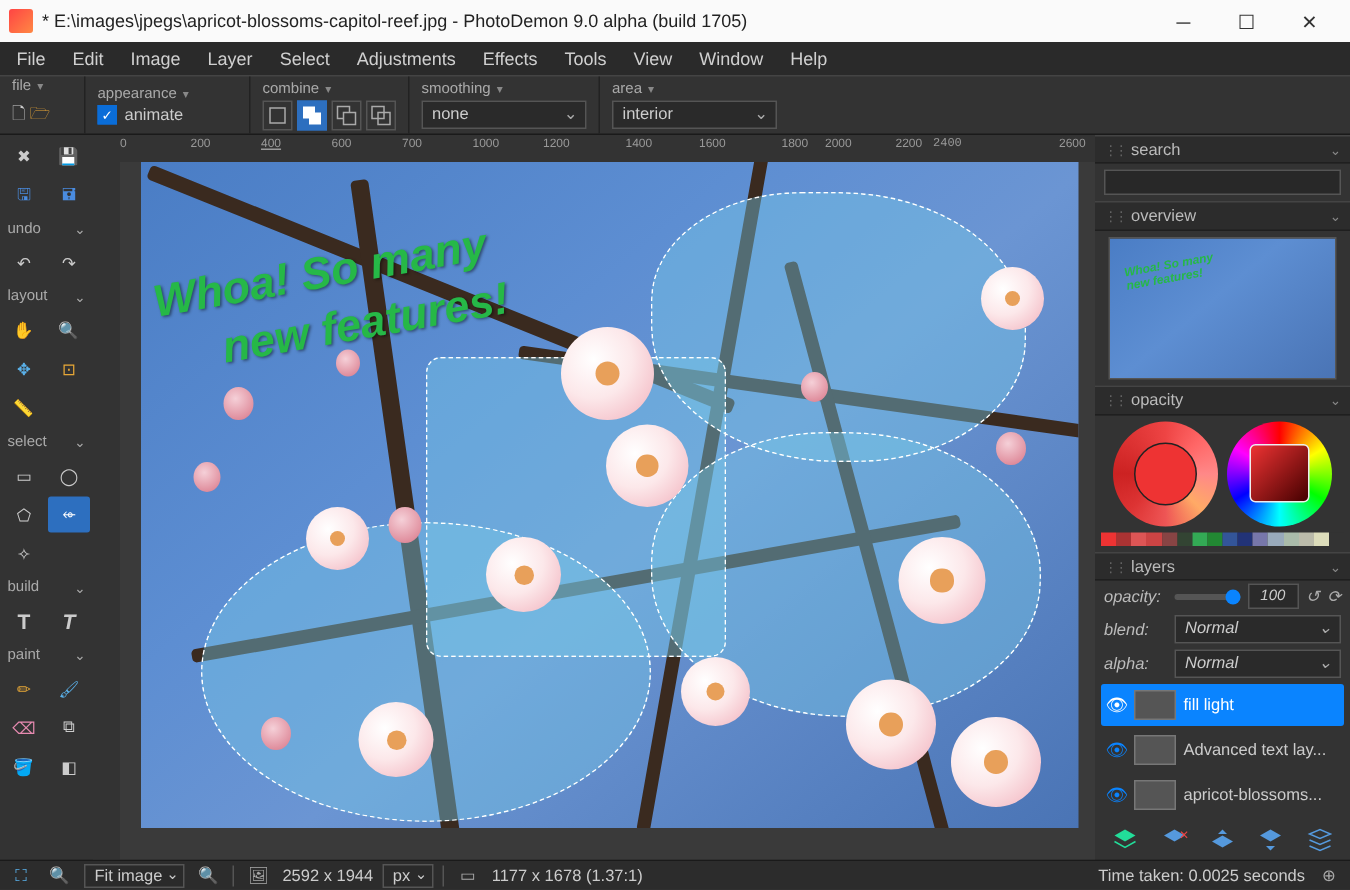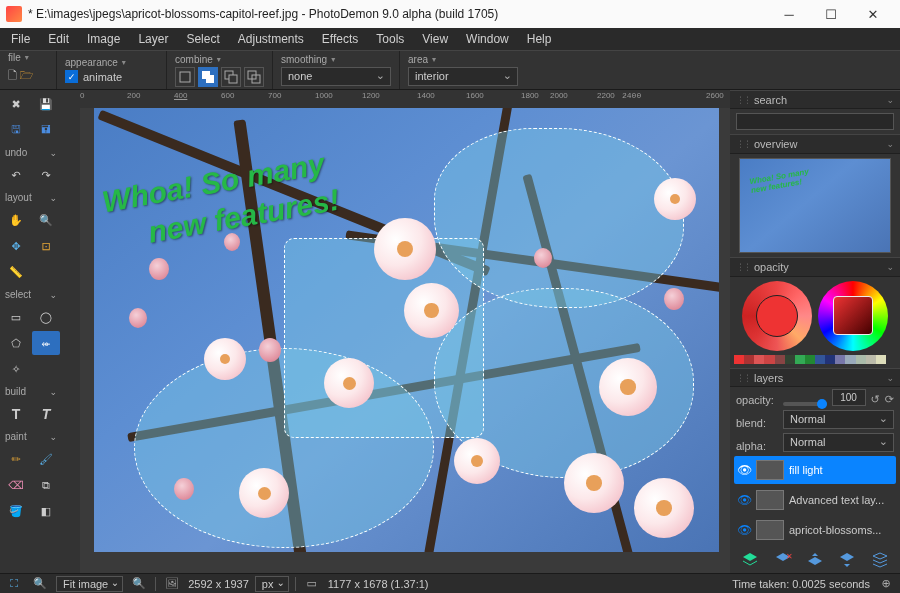--- a/index.html
+++ b/index.html
@@ -52,21 +52,21 @@
 .thumb { margin: 4px auto; width: 152px; height: 100px; background: linear-gradient(140deg,#4a7dc5,#5d8ed2 45%,#4a74b5); position: relative; border: 1px solid #555; overflow: hidden; }
 .thumb .tcap { position: absolute; color: #26b847; font-weight: bold; font-style: italic; font-size: 8px; transform: rotate(-10deg); left: 10px; top: 14px; line-height: 1.1; }
 .colorpanel { display: flex; padding: 4px; gap: 6px; align-items: center; justify-content: center; }
 .wheel { width: 70px; height: 70px; border-radius: 50%; position: relative; }
 .wheel1 { background: conic-gradient(#e44,#f66,#f88,#fa6,#e55,#d33,#c22,#d33,#e44); }
 .wheel1::after { content:""; position:absolute; inset:20%; border-radius:50%; background:#e33; border:1px solid #222; }
 .wheel2 { background: conic-gradient(red,yellow,lime,cyan,blue,magenta,red); }
 .wheel2::after { content:""; position:absolute; inset:22%; border-radius:4px; background:linear-gradient(135deg,#e33,#400); border:1px solid #eee; }
 .swatchrow { display: flex; height: 10px; margin: 0 4px 4px; }
 .swatchrow div { flex: 1; }
-.ctrlrow { display: flex; align-items: flex-end; padding: 2px 6px; gap: 5px; font-size: 11px; }
+.ctrlrow { display: flex; align-items: center; padding: 2px 6px; gap: 5px; font-size: 11px; font-style: italic; }
 .ctrlrow label { width: 42px; color: #bbb; }
 .slider { flex: 1; height: 4px; background: #555; border-radius: 2px; position: relative; }
 .slider .thumb-dot { position: absolute; width: 10px; height: 10px; background: #0a84ff; border-radius: 50%; top: -3px; right: 0; }
 .numfield { width: 34px; height: 17px; background: #2a2a2a; border: 1px solid #555; text-align: center; line-height: 15px; font-size: 10px; }
 .reset-ico { font-size: 11px; cursor: pointer; color: #aaa; }
 .layerlist { padding: 2px 4px; display: flex; flex-direction: column; gap: 2px; }
 .layeritem { height: 28px; display: flex; align-items: center; gap: 5px; padding: 0 3px; font-size: 11px; cursor: pointer; border-radius: 2px; }
 .layeritem.sel { background: #0a84ff; color: #fff; }
 .layeritem .eye { width: 14px; color: #0a84ff; font-size: 12px; }
 .layeritem.sel .eye { color: #fff; }
@@ -384,21 +384,21 @@
   </div>
 </div>
 
 <div class="statusbar">
   <div class="btn" style="color:#5ab0e8">⛶</div>
   <div class="btn">🔍</div>
   <div class="zoomsel">Fit image</div>
   <div class="btn">🔍</div>
   <div class="sep"></div>
   <div class="btn">🖼</div>
-  <span>2592 x 1937</span>
+  <span>2592 x 1944</span>
   <div class="zoomsel" style="min-width:34px">px</div>
   <div class="sep"></div>
   <div class="btn">▭</div>
   <span>1177 x 1678  (1.37:1)</span>
   <div class="grow"></div>
   <span>Time taken:  0.0025 seconds</span>
   <div class="btn">⊕</div>
 </div>
 
 </body></html>

